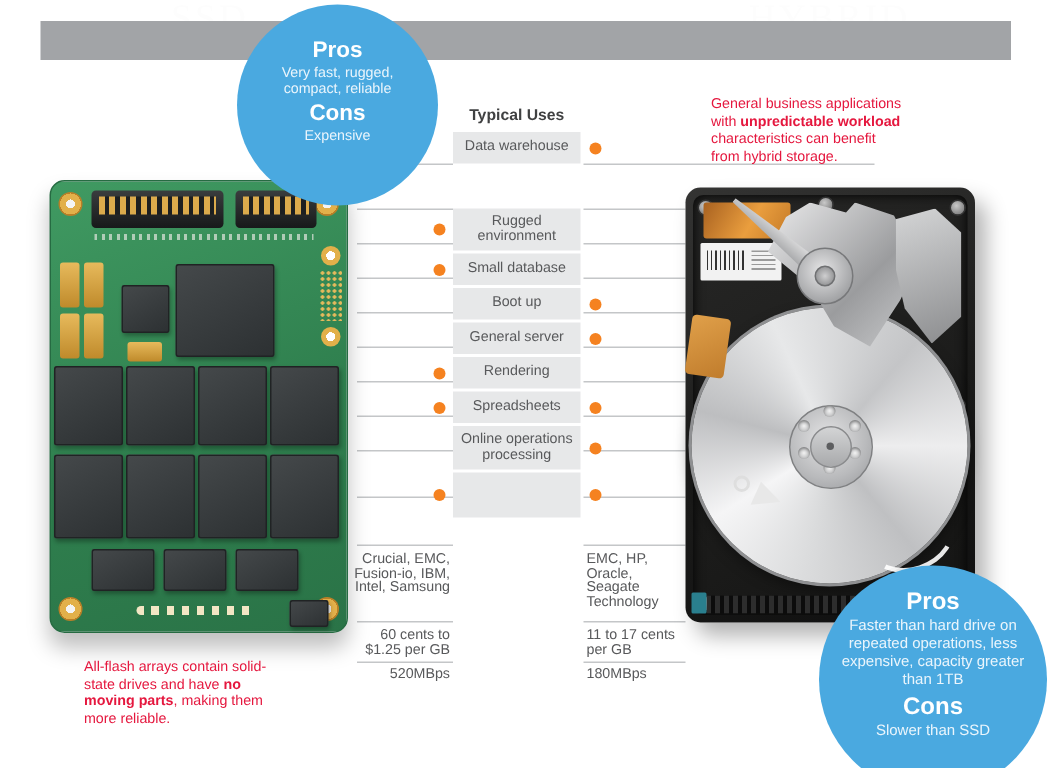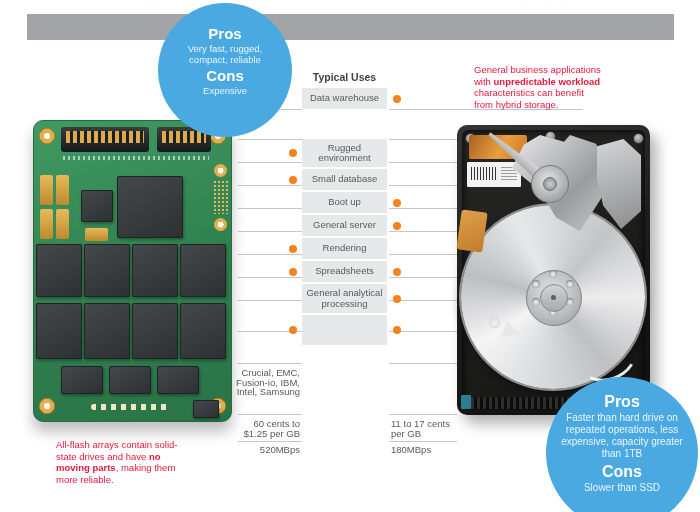--- a/index.html
+++ b/index.html
@@ -199,30 +199,31 @@
       <span>Rendering</span>
 
     </div>
     <div class="use-row h21">
       <span class="dot left"></span>
       <span>Spreadsheets</span>
       <span class="dot right"></span>
     </div>
     <div class="use-row h29">
 
-      <span>General analytical processing</span>
+      <span>Online operations processing</span>
       <span class="dot right"></span>
     </div>
     <div class="use-row h30">
       <span class="dot left"></span>
       <span class="dot right"></span>
     </div>
   </div>
 
   <div class="spec-side l" style="left:234px;top:368px;width:66px">Crucial, EMC, Fusion-io, IBM, Intel, Samsung</div>
+  <div class="spec-side r" style="left:391px;top:368px;width:58px">EMC, HP, Oracle, Seagate Technology</div>
   <div class="spec-side l" style="left:234px;top:419px;width:66px">60 cents to $1.25 per GB</div>
   <div class="spec-side r" style="left:391px;top:419px;width:66px">11 to 17 cents per GB</div>
   <div class="spec-side l" style="left:234px;top:445px;width:66px">520MBps</div>
   <div class="spec-side r" style="left:391px;top:445px;width:66px">180MBps</div>
 
   <div class="ssd-img">
     <div class="pcb"></div>
     <div class="hole" style="left:6px;top:8px"></div>
     <div class="hole" style="left:177px;top:8px"></div>
     <div class="hole" style="left:6px;top:278px"></div>

